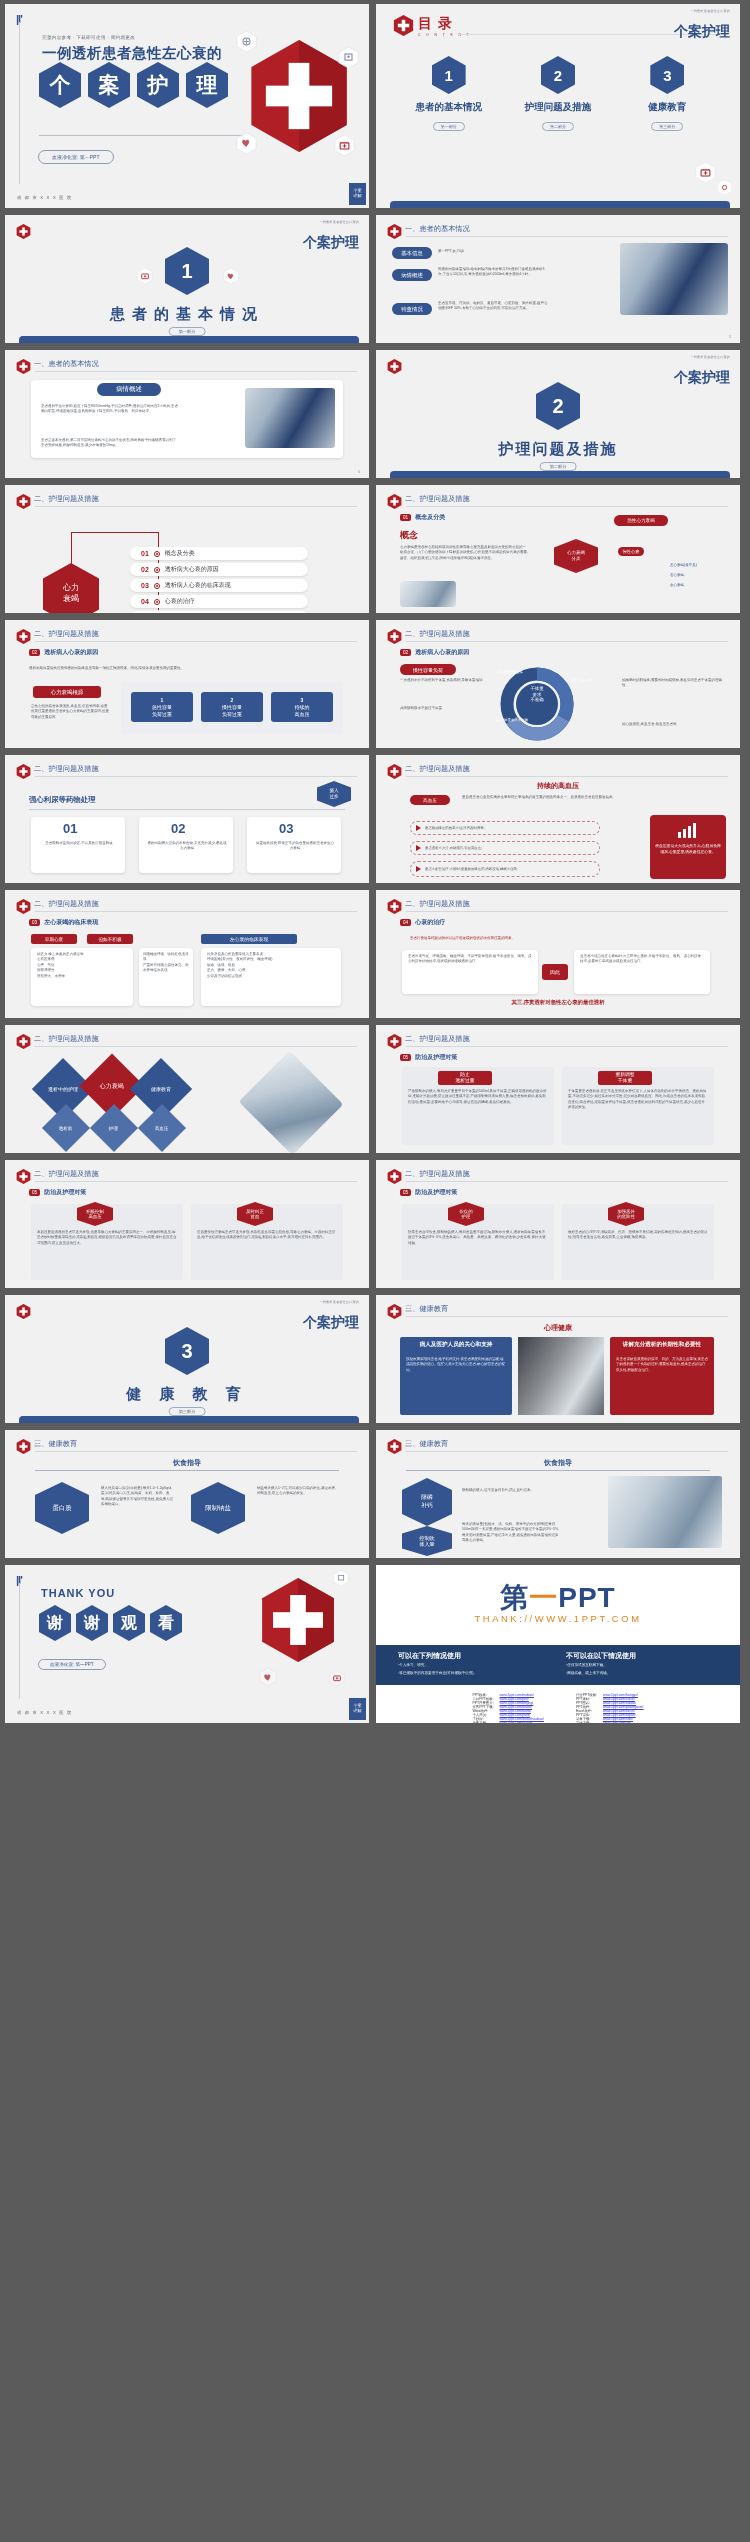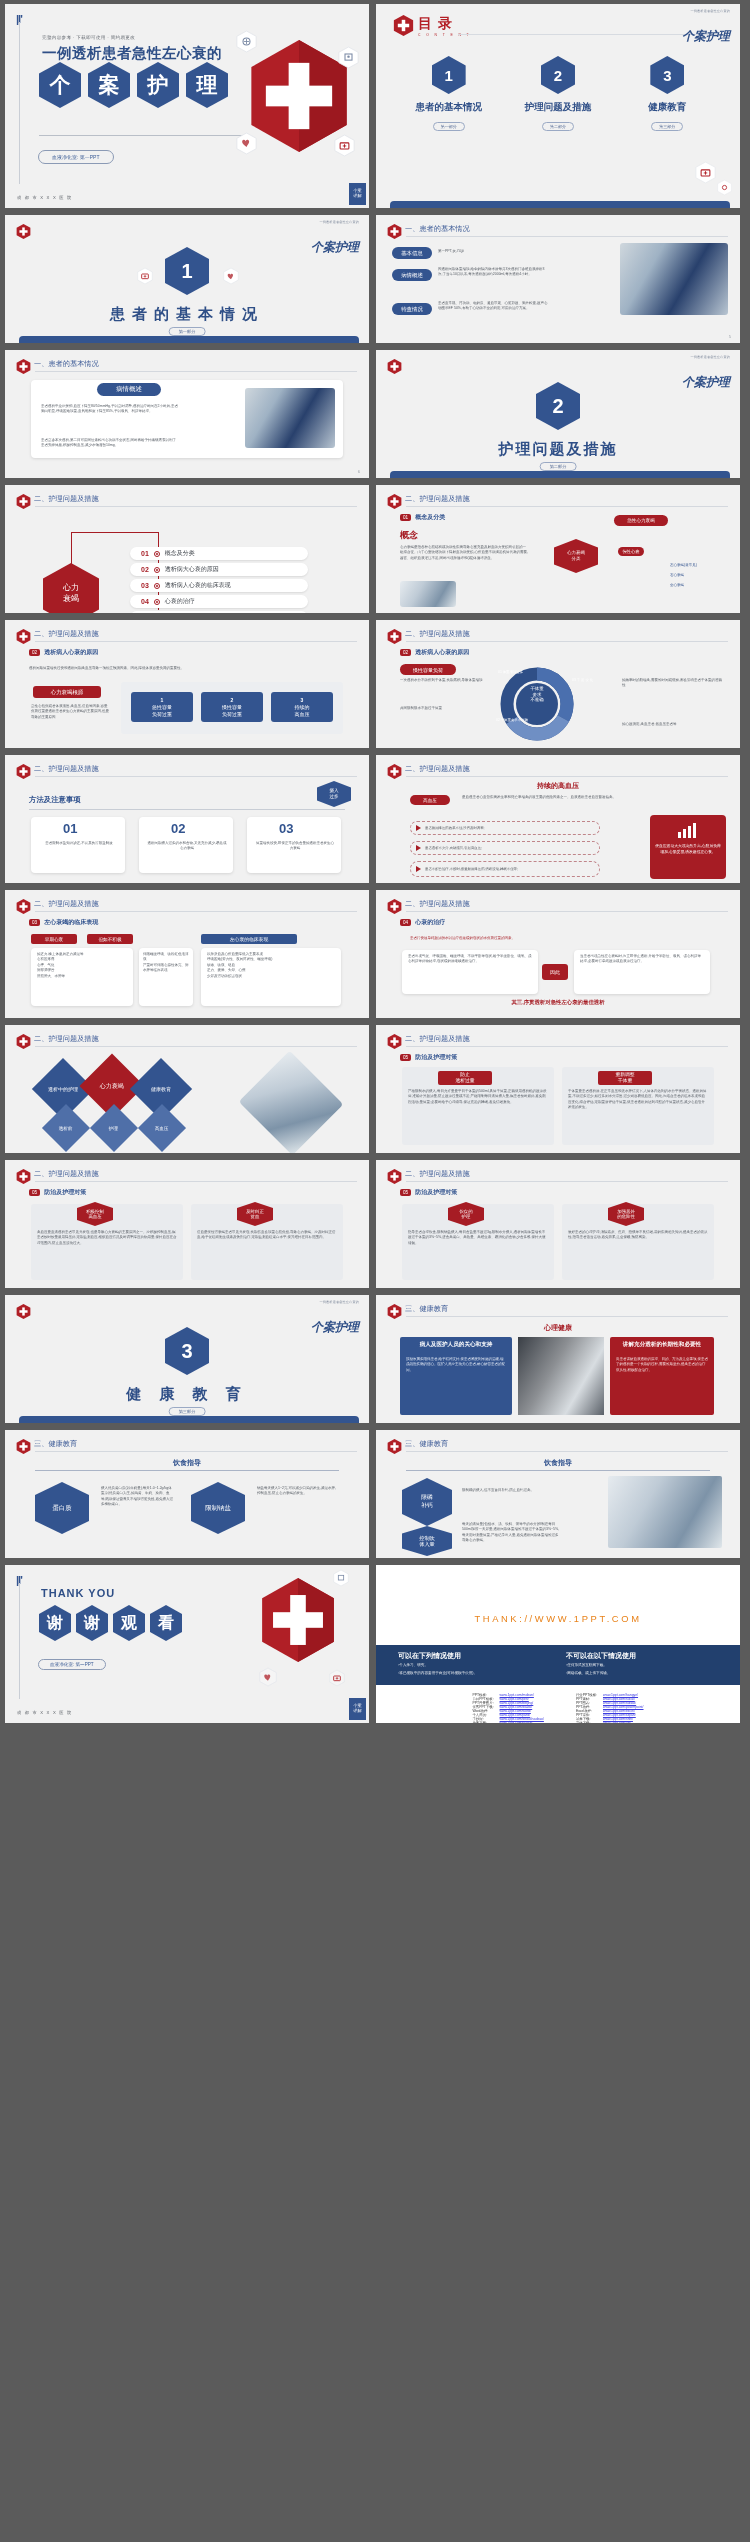--- a/index.html
+++ b/index.html
@@ -8,21 +8,21 @@
   .row{display:flex;gap:7px;padding:0 5px 7px 5px;box-sizing:border-box;}
   .slide{width:364px;height:204px;background:#f1f1f1;position:relative;overflow:hidden;flex:0 0 364px;}
   .slide.h128{height:128px;}
   .slide.white{background:#ffffff;}
 
   
   .xcross{position:absolute;width:15px;height:17px;left:11px;top:8px;}
   .hexcross{width:15px;height:17px;display:block;}
   .brandtop{position:absolute;right:10px;top:6px;text-align:right;line-height:1;}
   .brandtop .b1{font-size:3.1px;color:#7b8699;letter-spacing:.2px;display:block;}
-  .brandtop .b2{font-size:12px;color:#2f4f87;font-weight:bold;display:block;margin-top:17px;font-style:italic;}
+  .brandtop .b2{font-size:14px;color:#2f4f87;font-weight:bold;display:block;margin-top:11px;}
   .sechdr{position:absolute;left:29px;top:9px;font-size:7.2px;color:#3c5a96;}
   .hdrline{position:absolute;left:30px;right:12px;top:21px;height:1px;background:#d4d8de;}
   .pgno{position:absolute;right:9px;bottom:4px;font-size:4px;color:#9aa0a8;}
   .tabbtm{position:absolute;left:14px;right:10px;bottom:-6px;height:13px;background:#33548f;border-radius:4px;}
   .cornerchip{position:absolute;right:3px;bottom:3px;width:17px;height:22px;background:#33548f;color:#fff;font-size:4.2px;line-height:1.25;text-align:center;padding-top:5px;box-sizing:border-box;}
   .footleft{position:absolute;left:12px;bottom:8px;font-size:4.2px;color:#5a5f66;letter-spacing:1.2px;}
 
   
   .hex{display:flex;align-items:center;justify-content:center;color:#fff;text-align:center;
        clip-path:polygon(50% 0%,100% 25%,100% 75%,50% 100%,0% 75%,0% 25%);background:#33548f;}
@@ -424,21 +424,21 @@
 
   <div class="slide h128">
     <svg class="xcross" viewBox="0 0 24 26">
       <polygon points="12,1 23,7 23,19 12,25 1,19 1,7" fill="#b01f26"></polygon>
       <rect x="10" y="6.5" width="4" height="13" fill="#fff"></rect>
           <rect x="5.5" y="11" width="13" height="4" fill="#fff"></rect>
     </svg>
     <div class="sechdr">二、护理问题及措施</div>
     <div class="hdrline"></div>
     <div class="hex" style="position:absolute;right:18px;top:26px;width:34px;height:26px;font-size:4.6px;line-height:1.3">摄入<br>过多</div>
-    <div style="position:absolute;left:24px;top:40px;font-size:7.4px;font-weight:bold;color:#33548f">方法及注意事项</div>
+    <div style="position:absolute;left:24px;top:40px;font-size:7.4px;font-weight:bold;color:#33548f">强心利尿等药物处理</div>
     <div style="position:absolute;left:24px;right:24px;top:54px;height:1px;background:#c8cdd5"></div>
     <div class="card" style="left:26px;top:62px;width:94px;height:56px"></div>
     <div style="position:absolute;left:58px;top:66px;font-size:13px;font-weight:bold;color:#33548f">01</div>
     <div class="txt" style="left:34px;top:86px;width:80px;text-align:center">患者限制水盐知识缺乏,不认真执行限盐制度</div>
     <div class="card" style="left:134px;top:62px;width:94px;height:56px"></div>
     <div style="position:absolute;left:166px;top:66px;font-size:13px;font-weight:bold;color:#33548f">02</div>
     <div class="txt" style="left:142px;top:86px;width:80px;text-align:center">透析间期摄入过多的水和食物,又无充分减少,易造成心力衰竭</div>
     <div class="card" style="left:242px;top:62px;width:94px;height:56px"></div>
     <div style="position:absolute;left:274px;top:66px;font-size:13px;font-weight:bold;color:#33548f">03</div>
     <div class="txt" style="left:250px;top:86px;width:80px;text-align:center">体重增长较快,即使正常的饮食量如透析患者发生心力衰竭</div>
@@ -746,20 +746,23 @@
     <svg class="satellite" style="right:24px;bottom:36px;width:16px;height:18px" viewBox="0 0 24 26">
       <polygon points="12,1 23,7 23,19 12,25 1,19 1,7" fill="#f5f5f5" stroke="#e4e7ec"></polygon>
       <rect x="7" y="10" width="10" height="7" rx="1" fill="none" stroke="#b01f26" stroke-width="1.3"></rect>
       <path d="M12 11.5v4M10 13.5h4" stroke="#b01f26" stroke-width="1"></path>
     </svg>
     <div class="footleft">成 都 市 X X X 医 院</div>
     <div class="cornerchip">个案<br>详解</div>
   </div>
 
   <div class="slide white" style="height:158px">
+    <div class="lp-logo">
+      <span class="t"><span>第</span><em>一</em><span>PPT</span></span>
+    </div>
     <div class="lp-url">THANK://WWW.1PPT.COM</div>
     <div class="lp-band">
       <div class="col" style="left:22px;width:160px">
         <h4>可以在下列情况使用</h4>
         <p>◦<span>个人学习、研究。</span></p>
         <p>◦<span>将已模板中的内容套用于商业(可对模板中使用)。</span></p>
       </div>
       <div class="col" style="left:190px;width:160px">
         <h4>不可以在以下情况使用</h4>
         <p>◦<span>任何形式的互联网下载。</span></p>

